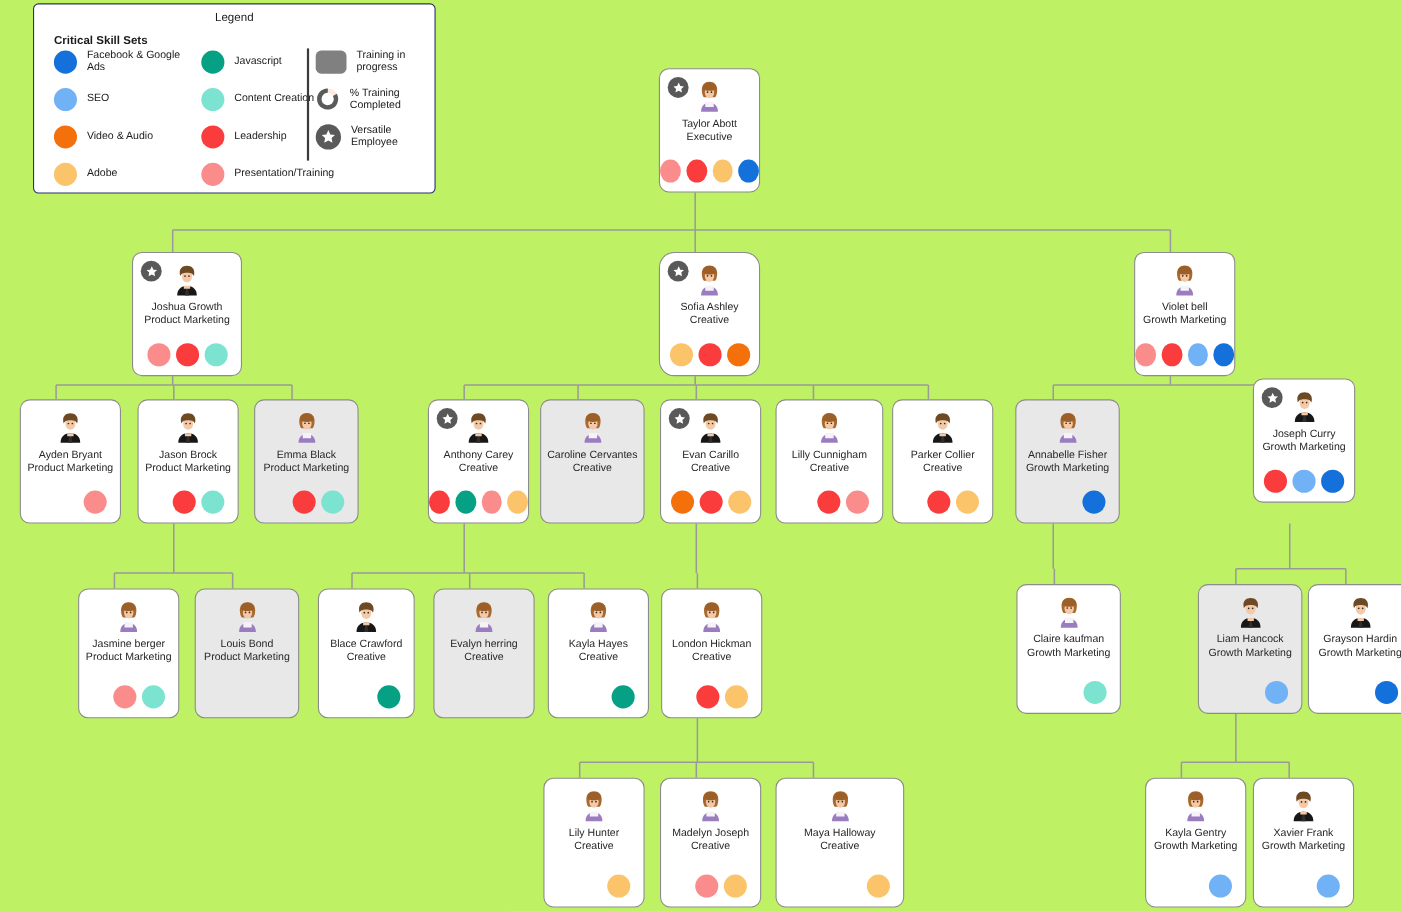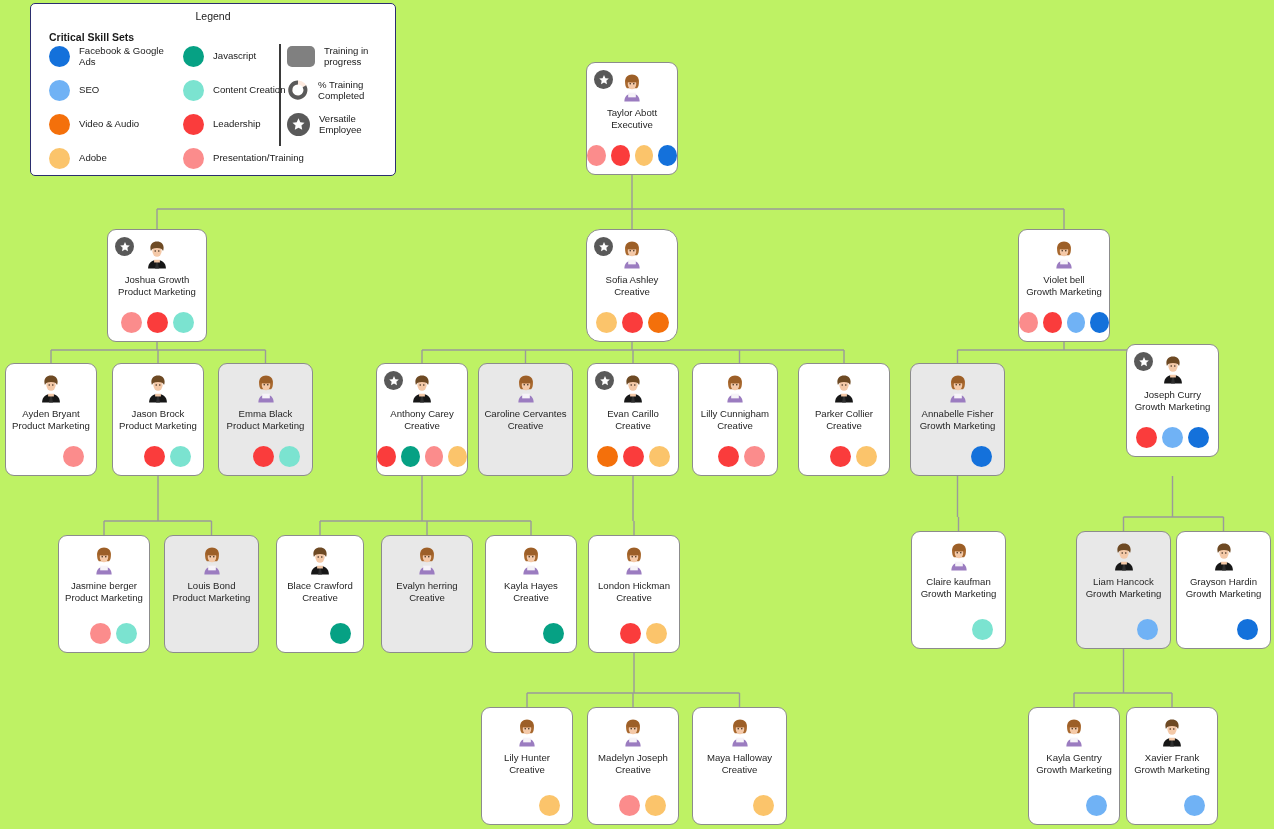--- a/index.html
+++ b/index.html
@@ -67,20 +67,21 @@
     color: #fff;
   }
   .badge-star svg { width: 15px; height: 15px; }
 
   
   .node {
     position: absolute;
     border: 1.4px solid #8c8c8c;
     border-radius: 9px;
     background: #ffffff;
+    margin-left: 13px;
   }
   .node.training { background: #e8e8e8; }
   .node-star {
     position: absolute; left: 7px; top: 7px;
     width: 19px; height: 19px; border-radius: 50%;
     background: #595959; display: flex; align-items: center; justify-content: center;
   }
   .node-star svg { width: 12px; height: 12px; color: #fff; }
   .avatar {
     position: absolute; left: 50%; transform: translateX(-50%);
@@ -425,21 +426,21 @@
             <circle cx="22.1" cy="15.3" r=".9" fill="#3a2a1c"></circle>
           </svg>
         </div>
         <div class="node-text"><span>Evan Carillo</span><span class="role">Creative</span></div>
         <div class="skills">
           <span class="sdot" style="background:#F4700B"></span>
           <span class="sdot" style="background:#FA3C3C"></span>
           <span class="sdot" style="background:#FBC46B"></span>
         </div>
       </div>
-      <div class="node" style="left: 692px; top: 363px; width: 86px; height: 113px;">
+      <div class="node" style="left: 692px; top: 363px; width: 98px; height: 113px;">
         <div class="avatar">
           <svg viewBox="0 0 40 40">
             <path d="M11 36c0-6.4 4-9.6 9-9.6s9 3.2 9 9.6z" fill="#9b7cc0"></path>
             <path d="M15.5 25.5h9v5.5h-9z" fill="#f6f3f8"></path>
             <path d="M20 4c-5.2 0-8.2 3.4-8.2 8.6 0 4 1 6.4 2.2 7.8h12c1.2-1.4 2.2-3.8 2.2-7.8C28.2 7.4 25.2 4 20 4z" fill="#a8682e"></path>
             <ellipse cx="20" cy="15.2" rx="5" ry="6.4" fill="#f4c9a8"></ellipse>
             <path d="M20 4.6c-4.4 0-7 2.6-7.4 6.8 1.4 1.4 3.6 2.2 7.4 2.2s6-.8 7.4-2.2C27 7.2 24.4 4.6 20 4.6z" fill="#9c5f28"></path>
             <circle cx="17.9" cy="15" r=".9" fill="#3a2a1c"></circle>
             <circle cx="22.1" cy="15" r=".9" fill="#3a2a1c"></circle>
           </svg>
@@ -688,21 +689,21 @@
             <circle cx="17.9" cy="15" r=".9" fill="#3a2a1c"></circle>
             <circle cx="22.1" cy="15" r=".9" fill="#3a2a1c"></circle>
           </svg>
         </div>
         <div class="node-text"><span>Madelyn Joseph</span><span class="role">Creative</span></div>
         <div class="skills rightal">
           <span class="sdot" style="background:#FB8C8C"></span>
           <span class="sdot" style="background:#FBC46B"></span>
         </div>
       </div>
-      <div class="node" style="left: 692px; top: 707px; width: 95px; height: 118px;">
+      <div class="node" style="left: 692px; top: 707px; width: 117px; height: 118px;">
         <div class="avatar">
           <svg viewBox="0 0 40 40">
             <path d="M11 36c0-6.4 4-9.6 9-9.6s9 3.2 9 9.6z" fill="#9b7cc0"></path>
             <path d="M15.5 25.5h9v5.5h-9z" fill="#f6f3f8"></path>
             <path d="M20 4c-5.2 0-8.2 3.4-8.2 8.6 0 4 1 6.4 2.2 7.8h12c1.2-1.4 2.2-3.8 2.2-7.8C28.2 7.4 25.2 4 20 4z" fill="#a8682e"></path>
             <ellipse cx="20" cy="15.2" rx="5" ry="6.4" fill="#f4c9a8"></ellipse>
             <path d="M20 4.6c-4.4 0-7 2.6-7.4 6.8 1.4 1.4 3.6 2.2 7.4 2.2s6-.8 7.4-2.2C27 7.2 24.4 4.6 20 4.6z" fill="#9c5f28"></path>
             <circle cx="17.9" cy="15" r=".9" fill="#3a2a1c"></circle>
             <circle cx="22.1" cy="15" r=".9" fill="#3a2a1c"></circle>
           </svg>

